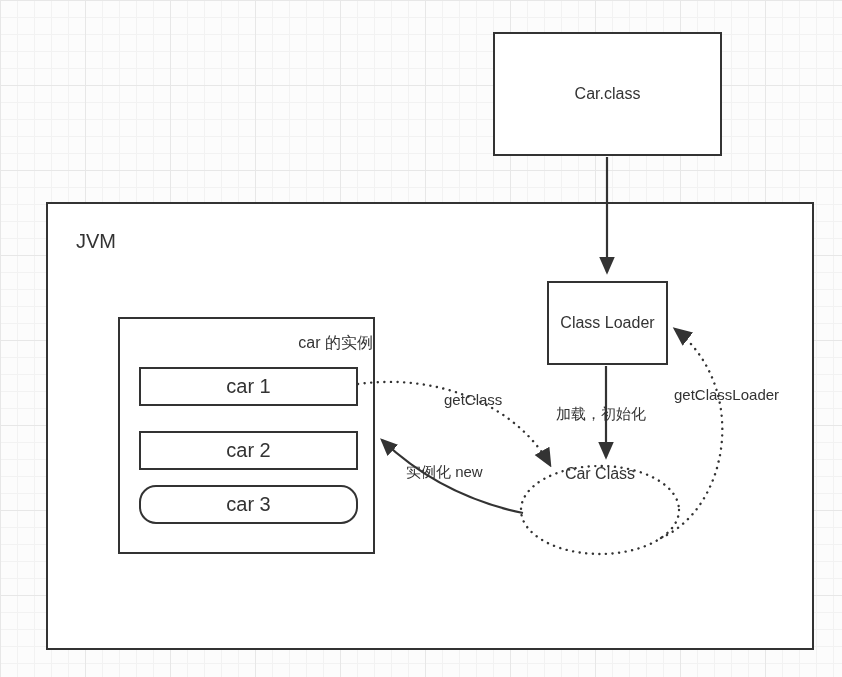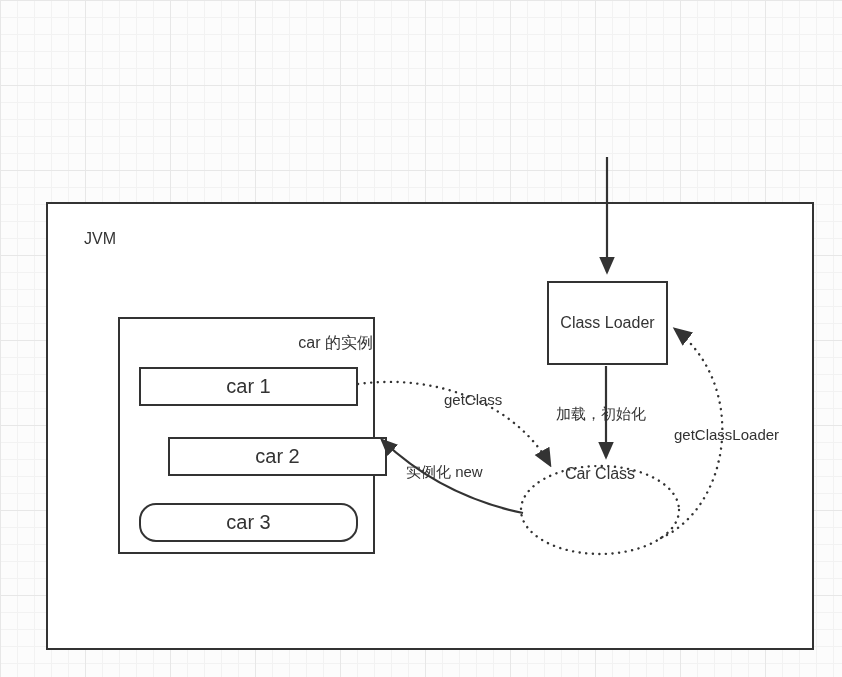--- a/index.html
+++ b/index.html
@@ -19,42 +19,42 @@
   }
   .node{
     position:absolute;
     background:#ffffff;
     border:2px solid #333333;
     display:flex;align-items:center;justify-content:center;
     font-size:16px;
     box-sizing:content-box;
   }
   #jvm-box{left:46px;top:202px;width:764px;height:444px;display:block;}
-  #jvm-label{position:absolute;left:36px;top:26px;font-size:16px;}
+  #jvm-label{position:absolute;left:28px;top:26px;font-size:20px;}
   #car-class-file{left:493px;top:32px;width:225px;height:120px;}
   #class-loader{left:547px;top:281px;width:117px;height:80px;}
   #instances-box{left:118px;top:317px;width:253px;height:233px;display:block;}
   #instances-title{position:absolute;left:0;top:14px;width:100%;text-align:right;font-size:16px;}
   .instance-item{
     position:absolute;left:19px;width:215px;height:35px;
     border:2px solid #333333;background:#ffffff;
     display:flex;align-items:center;justify-content:center;font-size:20px;
   }
   #car-item-0{top:48px;}
-  #car-item-1{top:118px;margin-left:29px;}
-  #car-item-2{top:184px;border-radius:17px;}
+  #car-item-1{top:112px;}
+  #car-item-2{top:166px;border-radius:17px;}
   #edges-svg{position:absolute;left:0;top:0;width:842px;height:677px;pointer-events:none;}
   #ellipse-label{
     position:absolute;left:520px;top:465px;width:160px;height:90px;
     display:flex;justify-content:center;font-size:16px;
   }
   .edge-label{position:absolute;font-size:15px;white-space:nowrap;}
   #label-get-class{left:444px;top:391px;text-align:center;}
   #label-load-init{left:556px;top:405px;}
-  #label-get-class-loader{left:674px;top:426px;}
+  #label-get-class-loader{left:674px;top:386px;}
   #label-instantiate{left:406px;top:463px;}
 </style>
 </head>
 <body>
 
 <div id="canvas">
 
   <div class="node" id="jvm-box">
     <span id="jvm-label">JVM</span>
   </div>
@@ -69,20 +69,23 @@
     </div>
     <div class="instance-item" id="car-item-2">
       <span>car 3</span>
     </div>
   </div>
 
   <div class="node" id="class-loader">
     <span>Class Loader</span>
   </div>
 
+  <div class="node" id="car-class-file">
+    <span>Car.class</span>
+  </div>
 
   <svg id="edges-svg" viewBox="0 0 842 677" xmlns="http://www.w3.org/2000/svg">
     <defs>
       <marker id="arrow" viewBox="0 0 10 10" refX="8.5" refY="5" markerWidth="8" markerHeight="8" orient="auto">
         <path d="M0,0.6 L10,5 L0,9.4 Z" fill="#333333"></path>
       </marker>
     </defs>
 
     <ellipse cx="600" cy="510" rx="79" ry="44" fill="#ffffff" stroke="#333333" stroke-width="2.4" stroke-dasharray="0.1 6.5" stroke-linecap="round"></ellipse>
 

